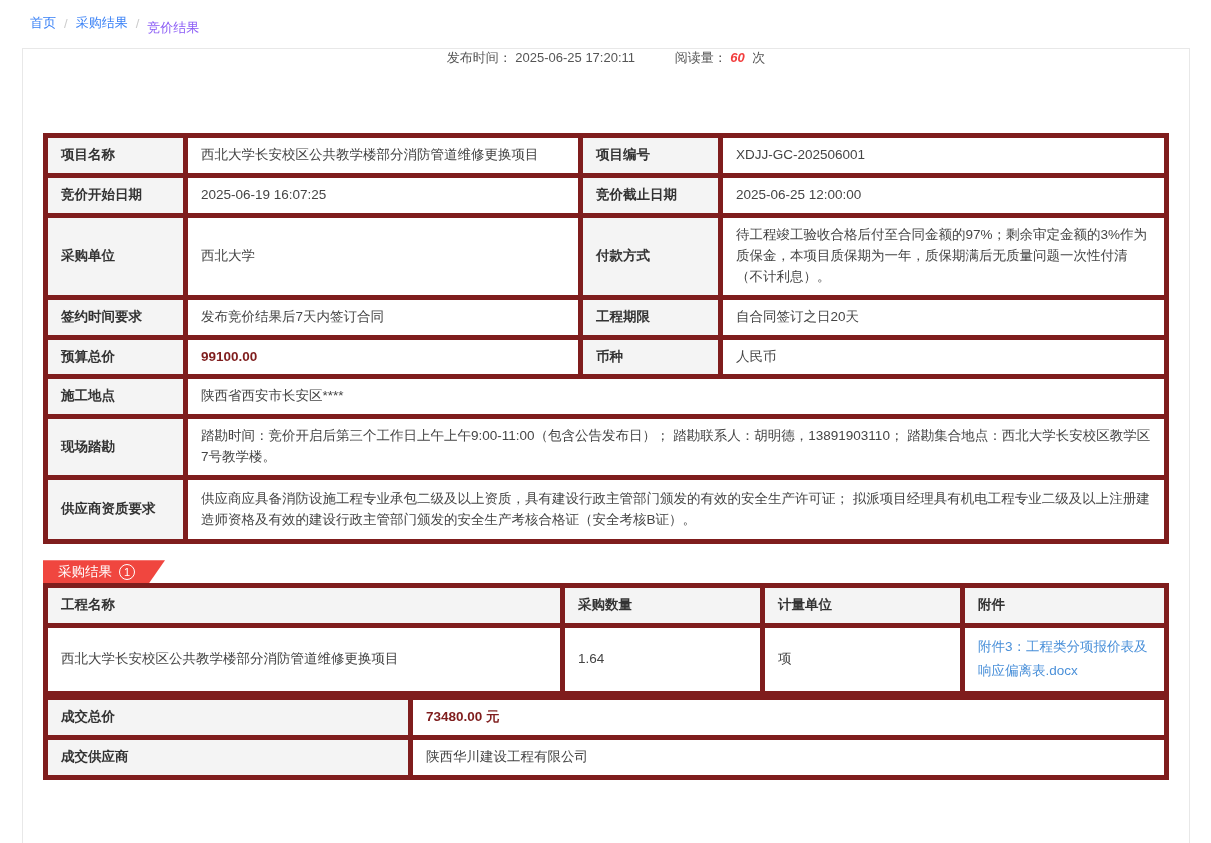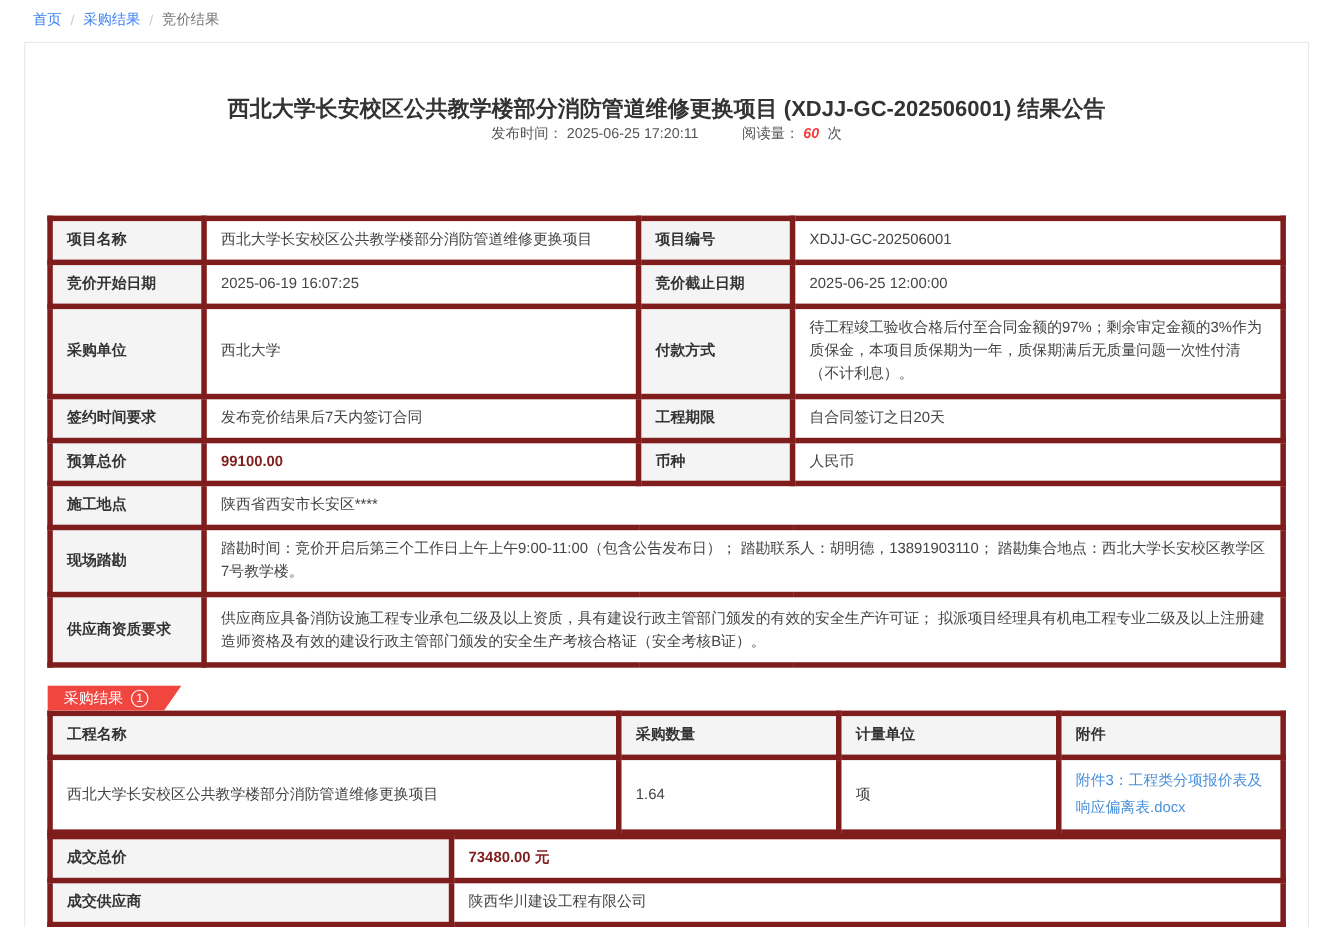--- a/index.html
+++ b/index.html
@@ -14,21 +14,21 @@
   .breadcrumb {
     padding: 9px 0 0 30px;
     font-size: 13px;
     color: #999;
     display: flex;
     align-items: center;
     gap: 8px;
   }
   .breadcrumb a { color: #3b82f6; text-decoration: none; cursor: pointer; }
   .breadcrumb .sep { color: #ccc; }
-  .breadcrumb .current { color: #737373; }
+  .breadcrumb .current { color: #8b5cf6; margin-top: 10px; }
 
   
   .card {
     margin: 11px 21px 0 22px;
     border: 1px solid #e8e8e8;
     background: #fff;
     height: 820px;
     padding: 0 20px;
   }
   .page-title {
@@ -113,21 +113,20 @@
 <nav class="breadcrumb">
   <a>首页</a>
   <span class="sep">/</span>
   <a>采购结果</a>
   <span class="sep">/</span>
   <span class="current">竞价结果</span>
 </nav>
 
 <main class="card">
 
-  <h1 class="page-title">西北大学长安校区公共教学楼部分消防管道维修更换项目 (XDJJ-GC-202506001) 结果公告</h1>
 
   <div class="meta">
     <span class="chunk">
       <span>发布时间：</span>
       <span>2025-06-25 17:20:11</span>
     </span>
     <span class="chunk">
       <span>阅读量：</span>
       <span class="views-count">60</span>
       <span>次</span>

